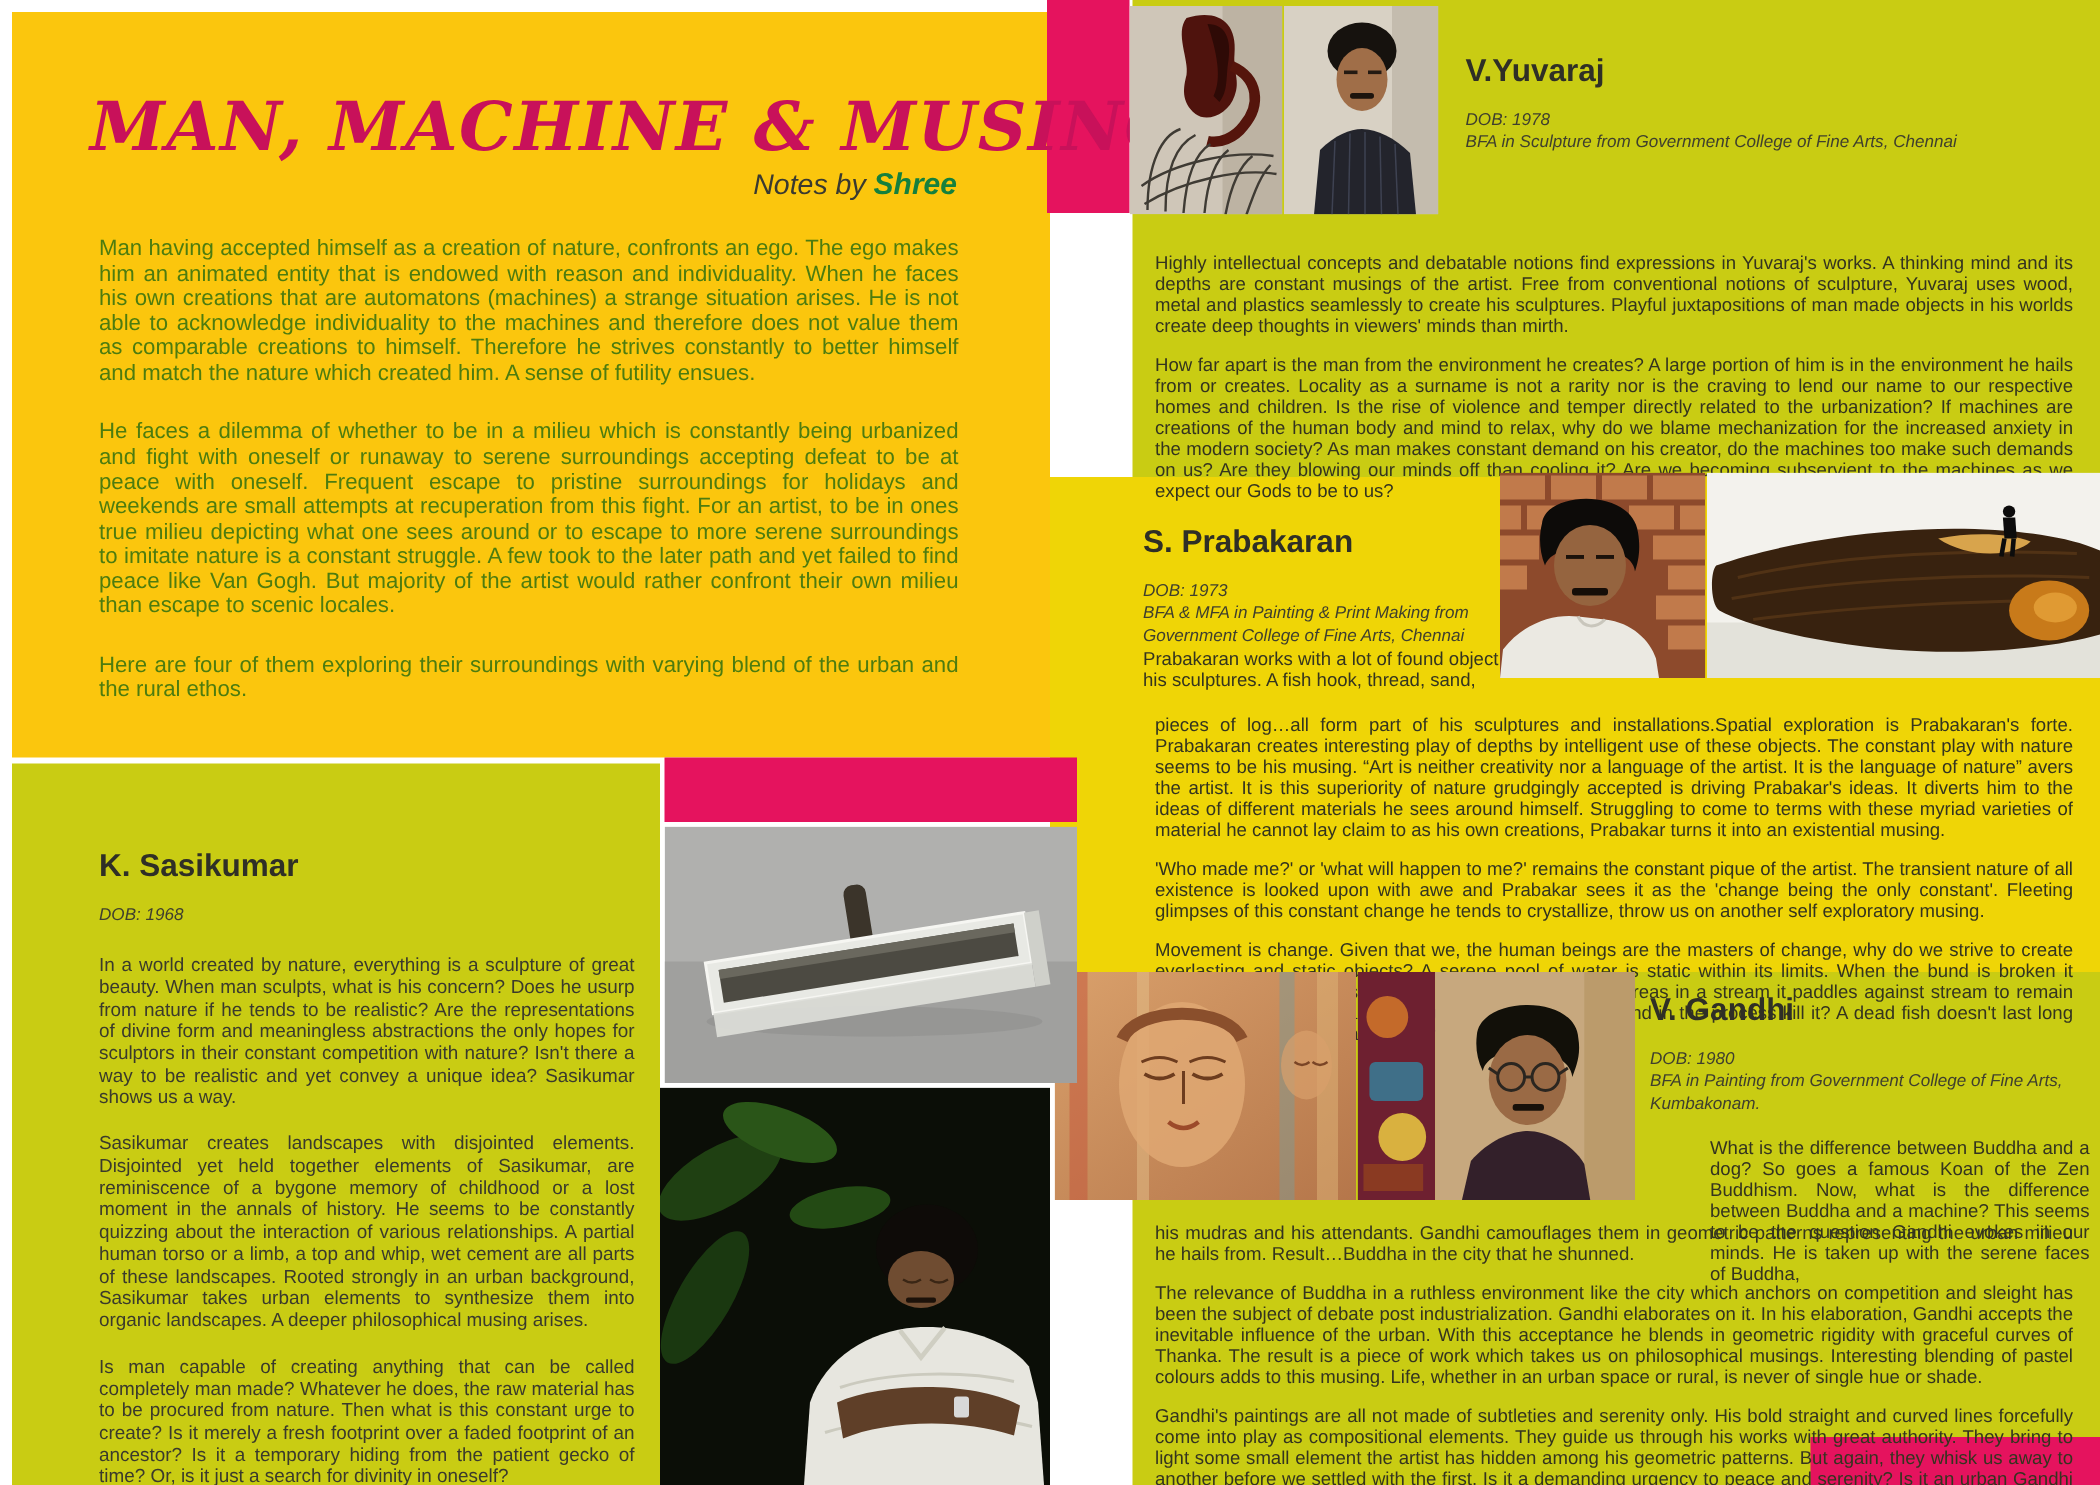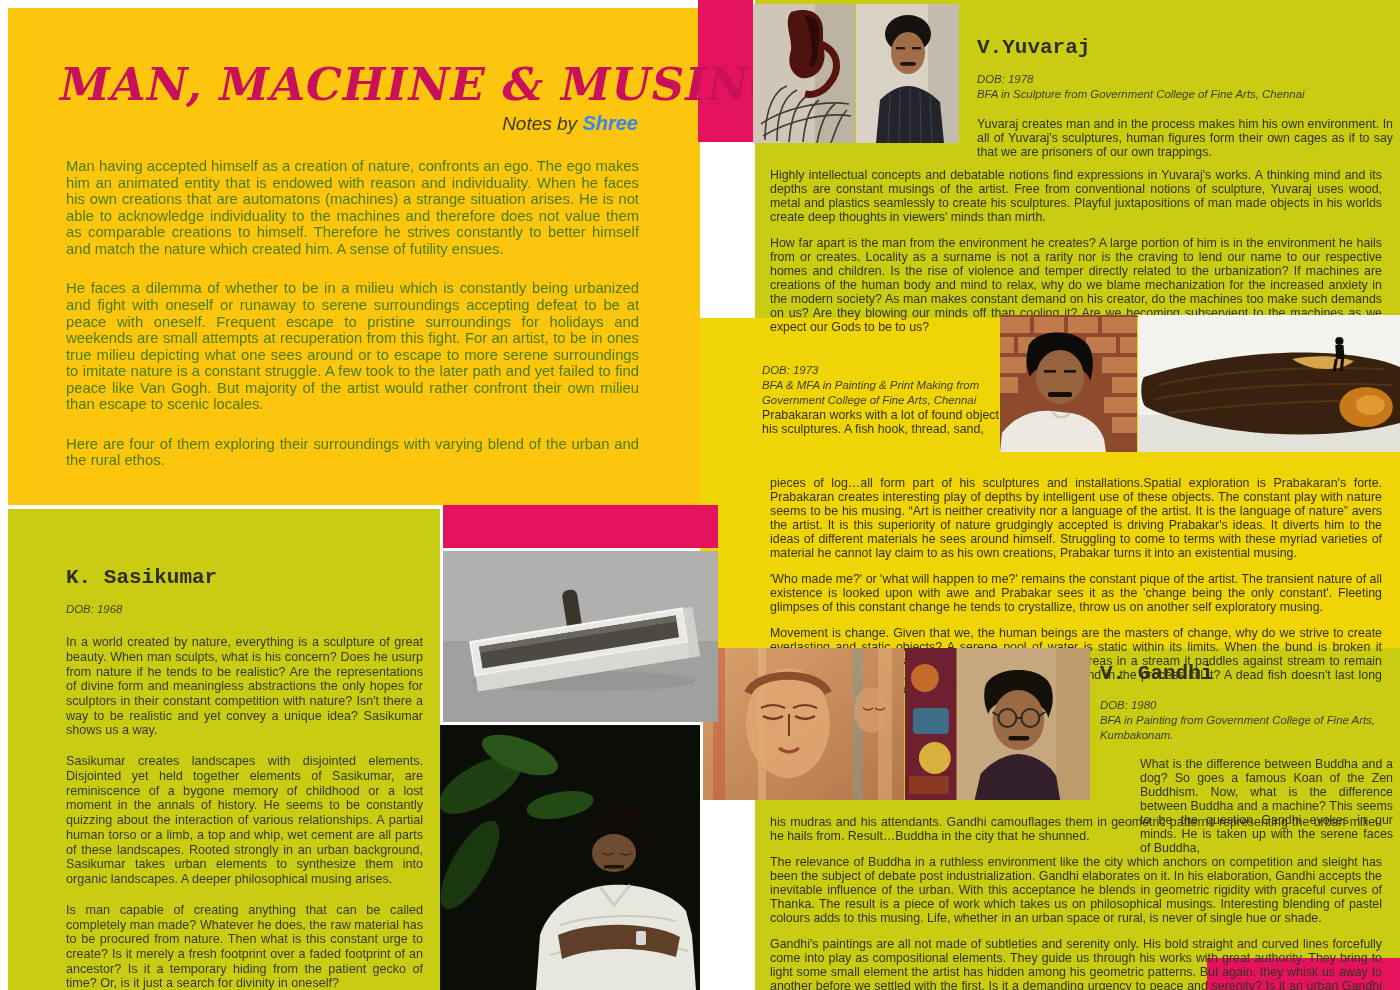--- a/index.html
+++ b/index.html
@@ -25,24 +25,24 @@
   .ph-buddha{left:703px;top:648px;width:201px;height:152px;}
   .ph-gandhi{left:905px;top:648px;width:185px;height:152px;}
   .ph-greybox{left:443px;top:551px;width:275px;height:171px;}
   .ph-sasikumar{left:440px;top:725px;width:260px;height:265px;}
   
   .title{left:60px;top:58px;width:580px;margin:0;text-align:center;
          font-family:"DejaVu Serif", serif;font-style:italic;font-weight:bold;
          font-size:45px;letter-spacing:1px;color:#C8115A;white-space:nowrap;}
   .byline{left:60px;top:112px;width:578px;text-align:right;font-style:italic;
           font-size:19px;color:#3A3A30;}
-  .byline b{font-size:20px;color:#3b82f6;text-align:right;}
+  .byline b{font-size:20px;color:#15803d;text-align:right;}
   .intro{left:66px;top:158px;width:573px;color:#4d7c0f;font-size:14.8px;line-height:1.12;text-align:justify;}
   .intro p{margin:0 0 23px 0;}
-  .artist-name{font-size:21px;font-weight:bold;color:#2F2F26;margin:0;font-family:Liberation Mono, monospace;}
+  .artist-name{font-size:21px;font-weight:bold;color:#2F2F26;margin:0;}
   .edu{font-style:italic;font-size:11.4px;line-height:1.32;color:#3F3F2E;margin-top:13px;}
   .body-sm{font-size:12.6px;line-height:1.17;text-align:justify;color:#3A3A2C;}
   .body-r{font-size:12.4px;line-height:1.13;text-align:justify;color:#34341F;}
   .body-r p{margin:12px;}
   .sas-text{left:66px;top:566px;width:357px;}
   .sas-text .body-sm p{margin:0 0 16px 0;}
   .sas-text .body-sm{margin-top:18px;}
   .yuv-head{left:977px;top:36px;width:416px;}
   .yuv-head .body-r{margin-top:15px;}
   .yuv-wide{left:758px;top:156px;width:636px;}
@@ -87,28 +87,28 @@
       <p>Is man capable of creating anything that can be called completely man made?  Whatever he does, the raw material has to be procured from nature.  Then what is this constant urge to create?  Is it merely a fresh footprint over a faded footprint of an ancestor? Is it a temporary hiding from the patient gecko of time? Or, is it just a search for divinity in oneself?</p>
     </div>
   </div>
 
   <div class="abs yuv-head">
     <h2 class="artist-name">V.Yuvaraj</h2>
     <div class="edu">
       <div>DOB: 1978</div>
       <div>BFA in Sculpture from Government College of Fine Arts, Chennai</div>
     </div>
-    <div class="body-r">Yuvaraj creates man and in the process makes him his own environment.  In all of Yuvaraj's sculptures, human figures form their own cages as if to say that we are prisoners of our own trappings.</div>
   </div>
   <div class="abs yuv-wide body-r">
     <p>Highly intellectual concepts and debatable notions find expressions in Yuvaraj's works.  A thinking mind and its depths are constant musings of the artist.  Free from conventional notions of sculpture, Yuvaraj uses wood, metal and plastics seamlessly to create his sculptures. Playful juxtapositions of man made objects in his worlds create deep thoughts in viewers' minds than mirth.</p>
     <p>How far apart is the man from the environment he creates?  A large portion of him is in the environment he hails from or creates. Locality as a surname is not a rarity nor is the craving to lend our name to our respective homes and children. Is the rise of violence and temper directly related to the urbanization? If machines are creations of the human body and mind to relax, why do we blame mechanization for the increased anxiety in the modern society?  As man makes constant demand on his creator, do the machines too make such demands on us? Are they blowing our minds off than cooling it? Are we becoming subservient to the machines as we expect our Gods to be to us?</p>
   </div>
 
   <div class="abs pra-head">
+    <h2 class="artist-name">S. Prabakaran</h2>
     <div class="edu">
       <div>DOB: 1973</div>
       <div>BFA  &amp; MFA in Painting &amp; Print Making from Government College of Fine Arts, Chennai</div>
     </div>
     <div class="body-r">Prabakaran works with a lot of found object in his sculptures. A fish hook, thread, sand,</div>
   </div>
   <div class="abs pra-wide body-r">
     <p>pieces of log…all form part of his sculptures and installations.Spatial exploration is Prabakaran's forte. Prabakaran creates interesting play of depths by intelligent use of these objects.  The constant play with nature seems to be his musing. “Art is neither creativity nor a language of the artist. It is the language of nature” avers the artist. It is this superiority of nature grudgingly accepted is driving Prabakar's ideas.  It diverts him to the ideas of different materials he sees around himself. Struggling to come to terms with these myriad varieties of material he cannot lay claim to as his own creations, Prabakar turns it into an existential musing.</p>
     <p>'Who made me?' or 'what will happen to me?' remains the constant pique of the artist. The transient nature of all existence is looked upon with awe and Prabakar sees it as the 'change being the only constant'.  Fleeting glimpses of this constant change he tends to crystallize, throw us on another self exploratory musing.</p>
     <p>Movement is change. Given that we, the human beings are the masters of change, why do we strive to create everlasting and static objects?  A serene pool of water is static within its limits.  When the bund is broken it becomes a stream.  A fish is ever dynamic in a pool, whereas in a stream it paddles against stream to remain static.  Why do we humans take such pleasure to catch and in the process kill it? A dead fish doesn't last long nor does a dead city against the march of nature.</p>

